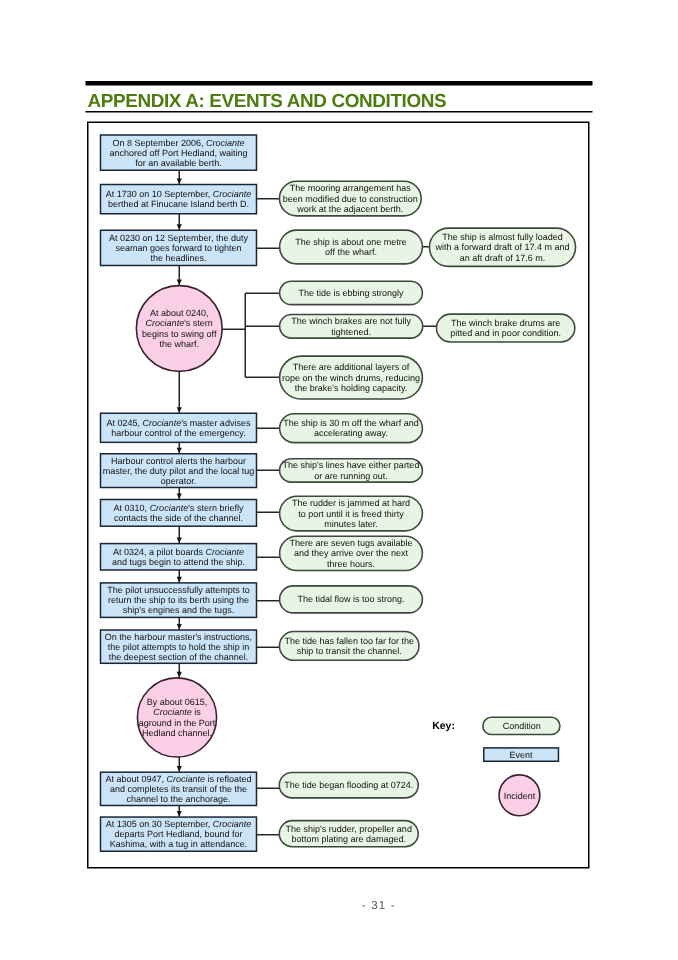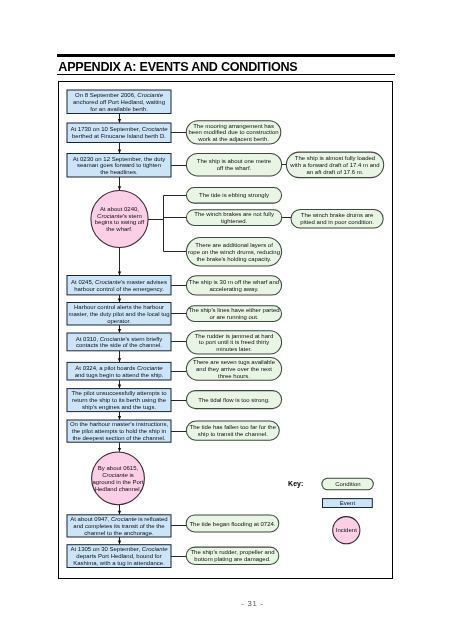--- a/index.html
+++ b/index.html
@@ -1,21 +1,21 @@
 <!DOCTYPE html>
 <html><head>
 <meta charset="utf-8">
 <title>Appendix A: Events and Conditions</title>
 <style>
 html,body{margin:0;padding:0;background:#fff;}
 body{width:452px;height:640px;font-family:"Liberation Sans",sans-serif;overflow:hidden;}
 .page{position:relative;width:452px;height:640px;background:#fff;}
 .heading-wrap{position:absolute;left:57px;top:53.7px;width:338px;}
 .rule-top{height:2.9px;background:#000;}
-.heading-text{font-size:12.6px;font-weight:bold;color:#000000;letter-spacing:-0.25px;line-height:13.2px;padding-top:4.0px;white-space:nowrap;margin-left:1.3px;}
+.heading-text{font-size:12.6px;font-weight:bold;color:#4d7c0f;letter-spacing:-0.25px;line-height:13.2px;padding-top:4.0px;white-space:nowrap;margin-left:1.3px;}
 .rule-bot{height:0.9px;background:#000;margin-top:0.6px;}
 .chartframe{position:absolute;left:58.2px;top:81.0px;width:335px;height:498px;border:1.2px solid #000;box-sizing:border-box;}
 svg.flow{position:absolute;left:0;top:0;width:452px;height:640px;}
 .conns line{stroke:#262626;stroke-width:1;}
 .conns line.arrowline{stroke:#1a1a1a;stroke-width:0.95;}
 .evbox{fill:#cbe4f8;stroke:#1a2535;stroke-width:1;}
 .cbox{fill:#e8f5e4;stroke:#3d4a3d;stroke-width:1.05;}
 .ibox{fill:#fbcfe5;stroke:#3a2030;stroke-width:1.05;}
 .ntext{font-family:"Liberation Sans",sans-serif;font-size:6px;fill:#111;}
 .keylabel{font-family:"Liberation Sans",sans-serif;font-size:7px;font-weight:bold;fill:#000;}

